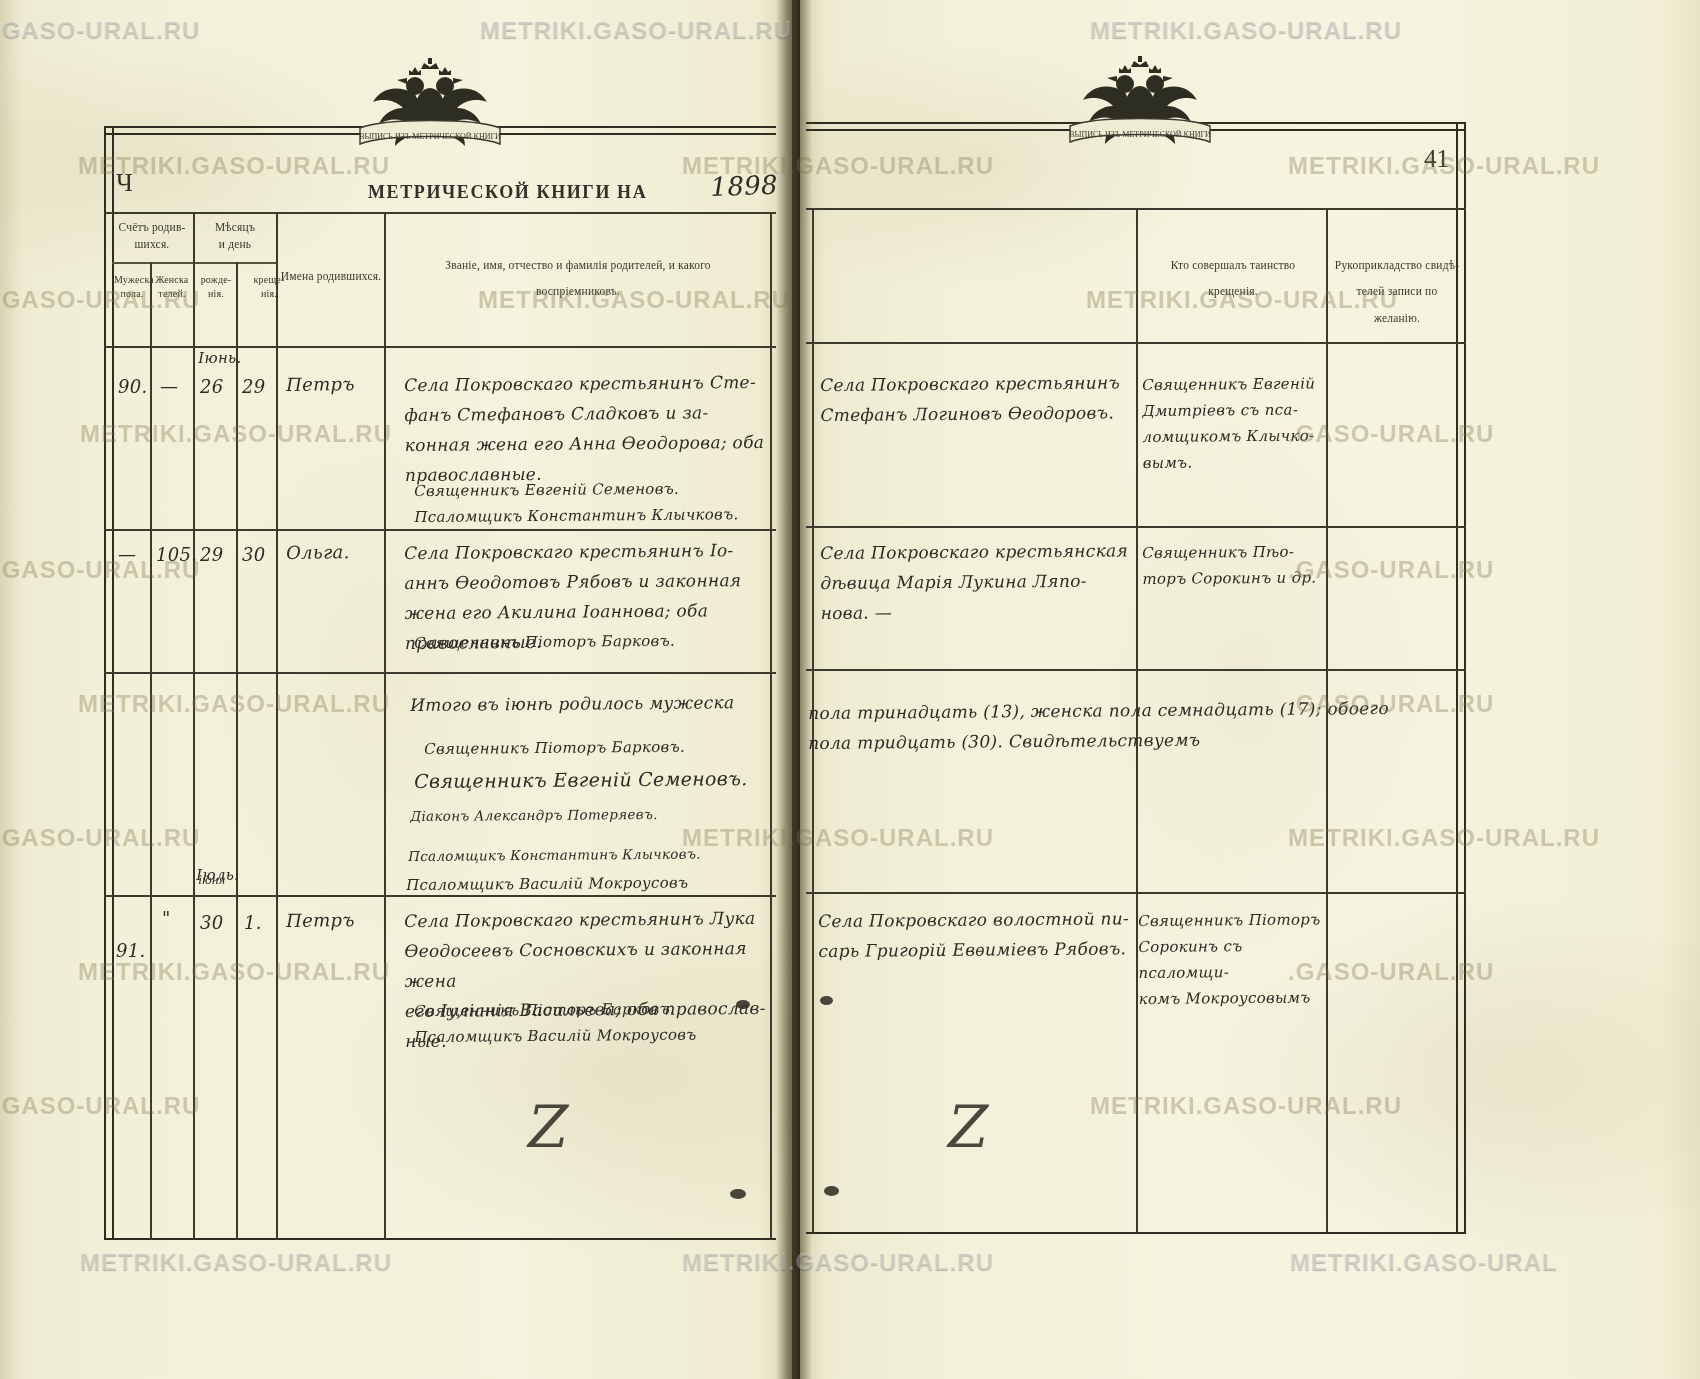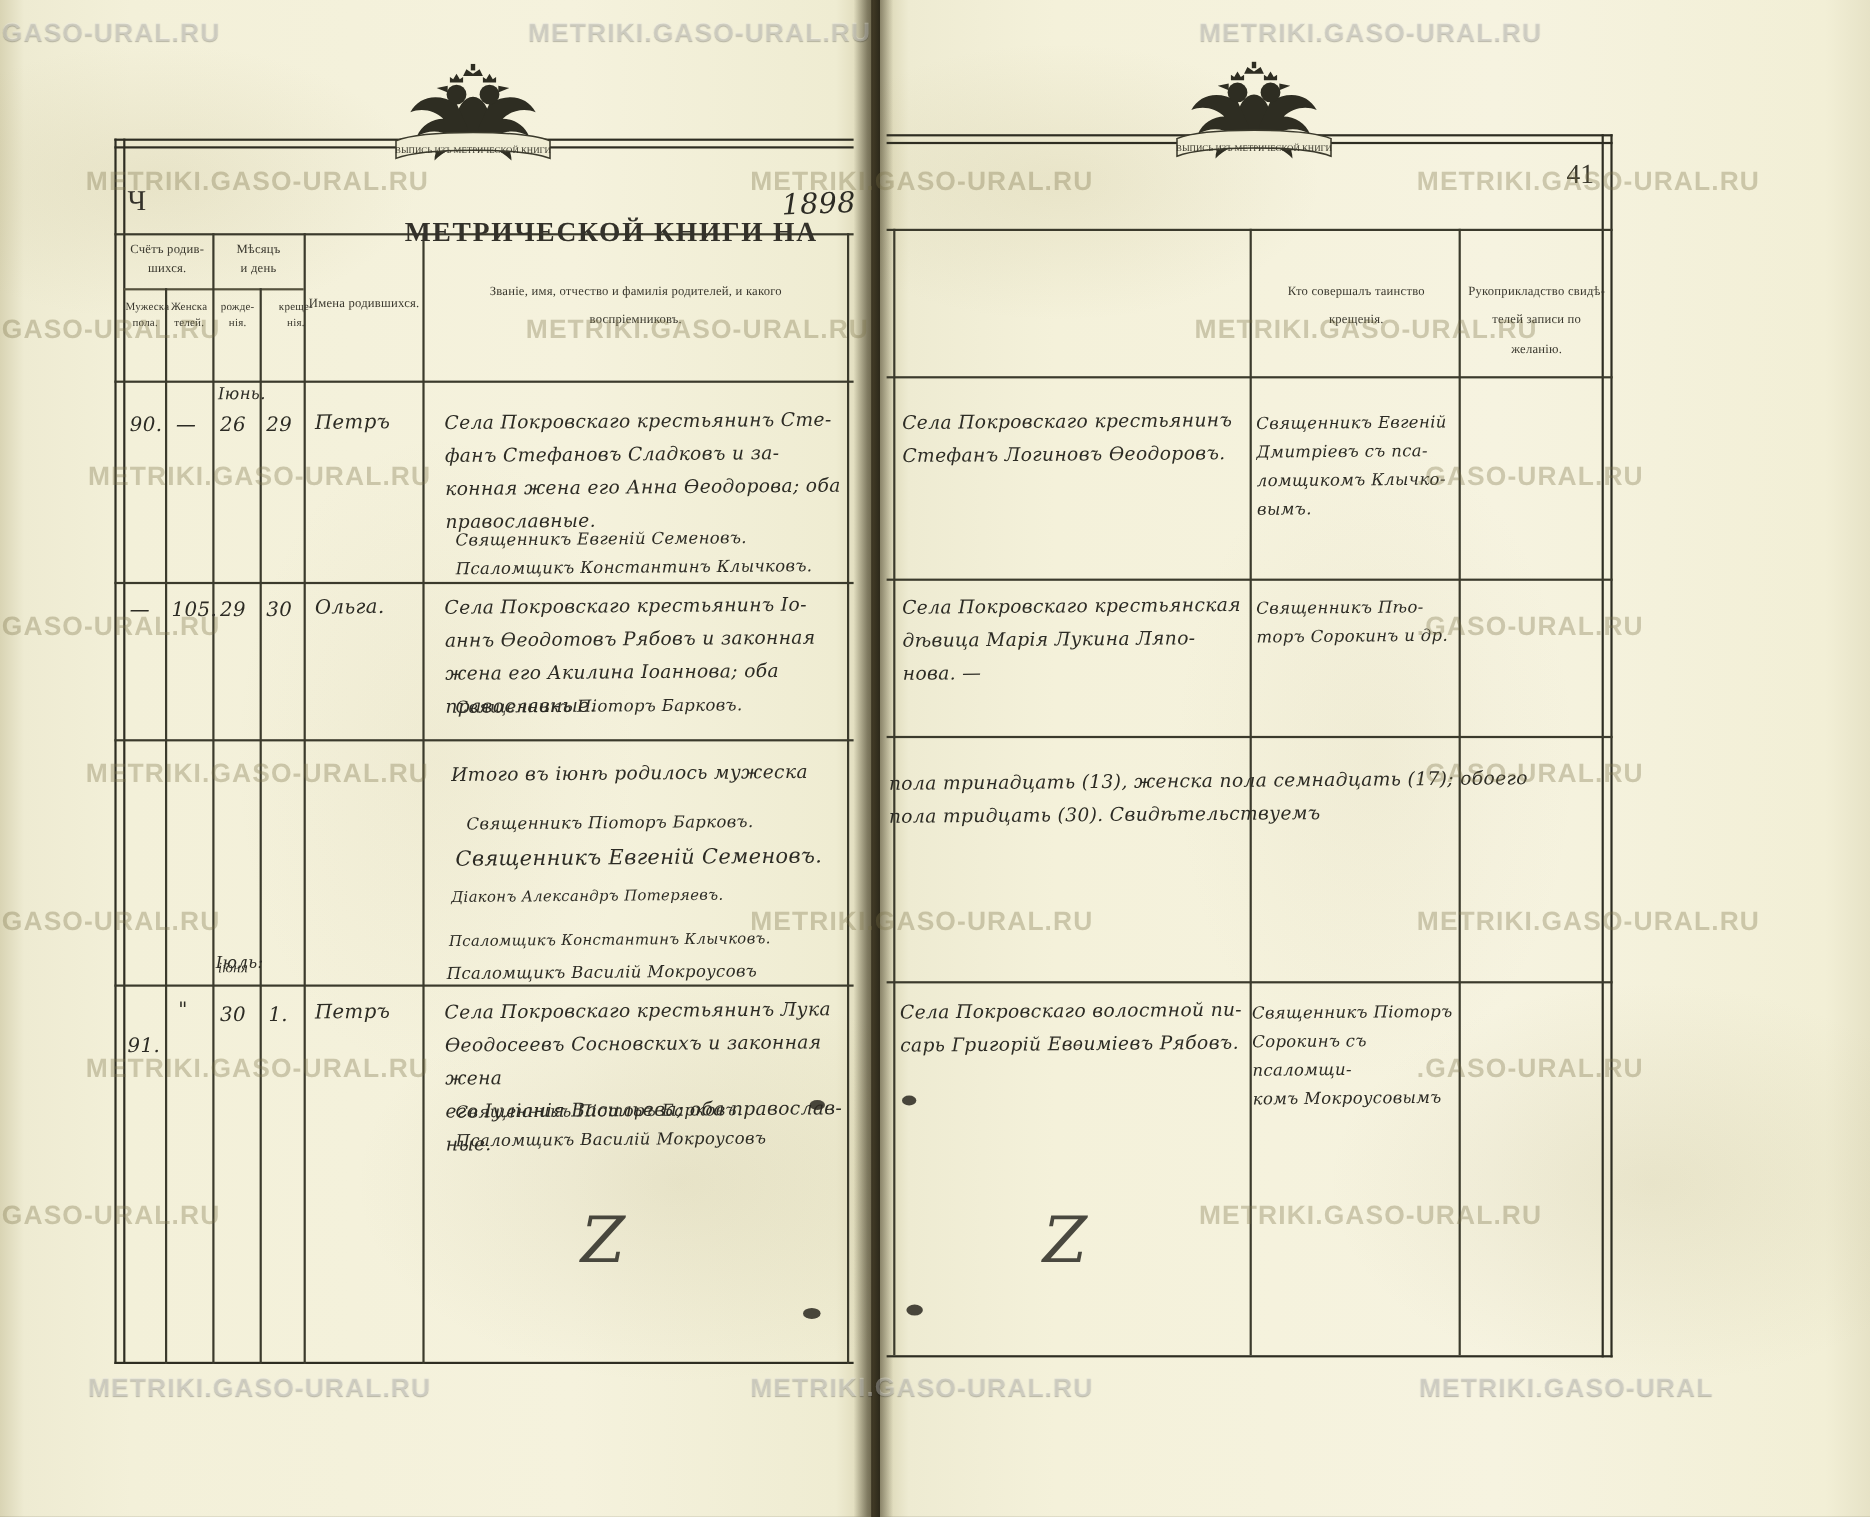--- a/index.html
+++ b/index.html
@@ -88,25 +88,24 @@
   .vline.thin, .hline.thin { background: #55523e; }
   .frame-outer { background: #2e2d22; }
   
   .printed {
     position: absolute;
     z-index: 5;
     color: #33312a;
     font-family: "Liberation Serif", serif;
   }
   .title-main {
-    font-size: 25px;
+    font-size: 18px;
     letter-spacing: 1.6px;
     font-weight: bold;
     white-space: nowrap;
-    margin-top: 16px;
   }
   .col-head {
     font-size: 11.5px;
     line-height: 1.45;
     text-align: center;
     color: #3a382e;
     letter-spacing: 0.2px;
   }
   .col-head.small { font-size: 10px; line-height: 1.35; }
   .page-num {

